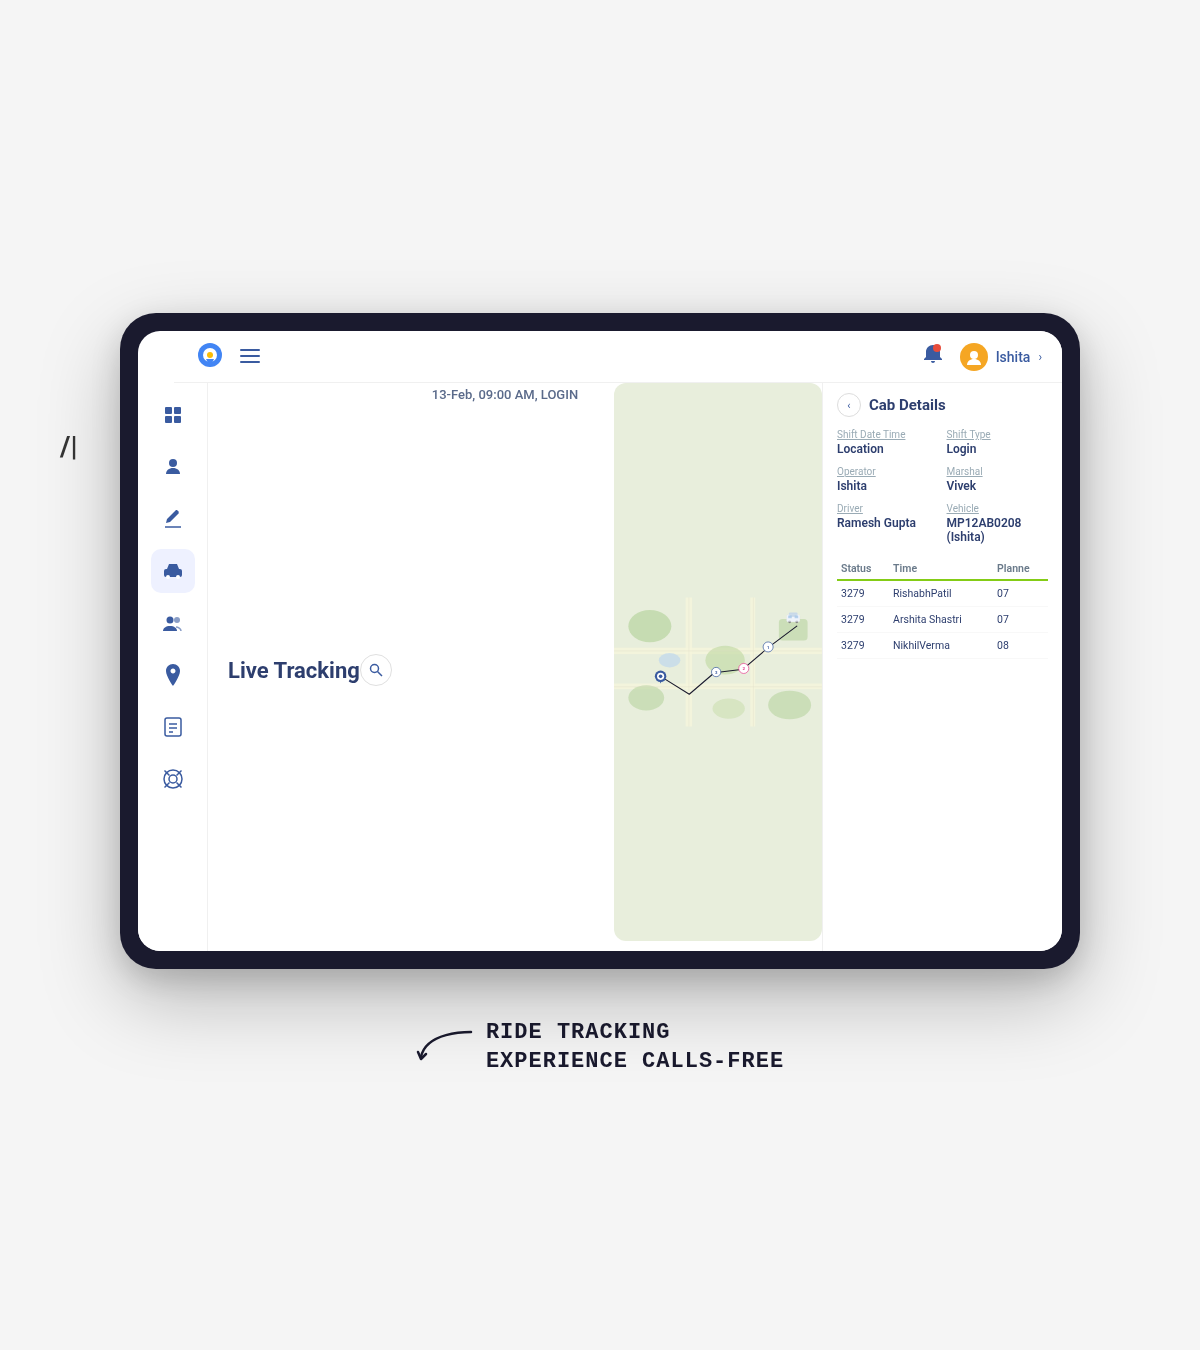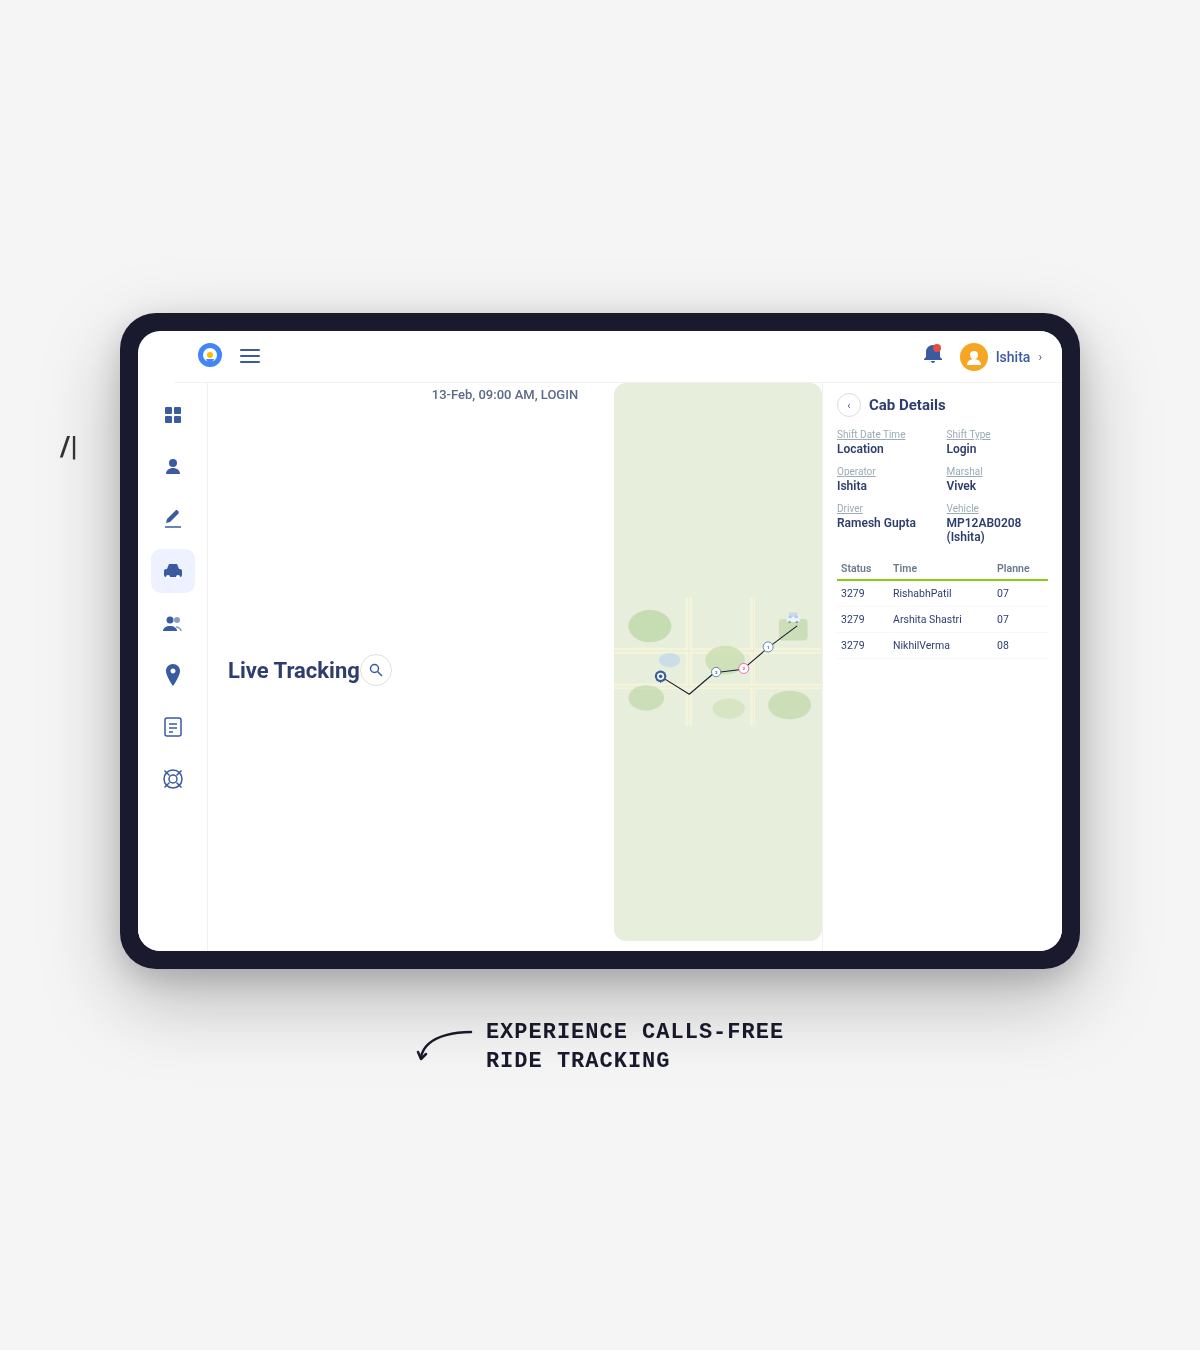--- a/index.html
+++ b/index.html
@@ -574,17 +574,17 @@
   </div>
 </div>
 
 <div class="bottom-text">
   <div class="arrow-label">
     <svg class="arrow-svg" width="60" height="40" viewBox="0 0 60 40">
       <path d="M55 5 C50 5 10 5 5 30" fill="none" stroke="#1a1a2e" stroke-width="2.5" stroke-linecap="round"></path>
       <path d="M2 25 L5 32 L10 27" fill="none" stroke="#1a1a2e" stroke-width="2.5" stroke-linecap="round" stroke-linejoin="round"></path>
     </svg>
     <div>
+      <div class="promo-text">RIDE TRACKING</div>
       <div class="promo-text">EXPERIENCE CALLS-FREE</div>
-      <div class="promo-text">RIDE TRACKING</div>
     </div>
   </div>
 </div>
 
 </body></html>

